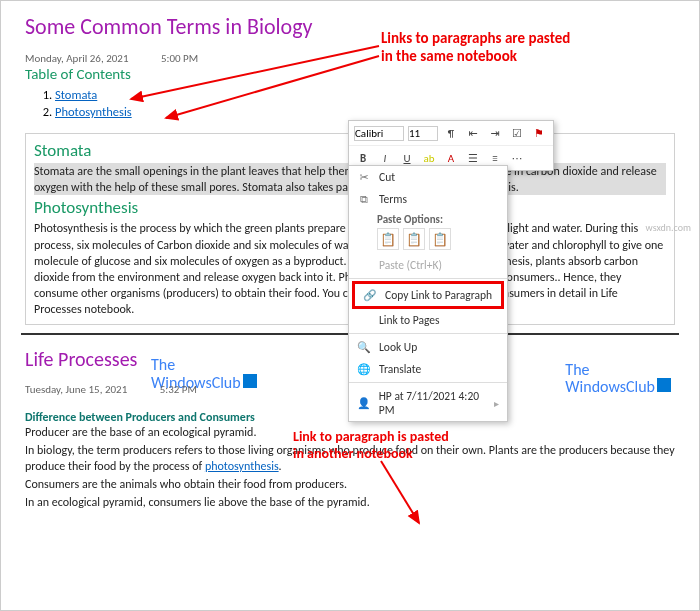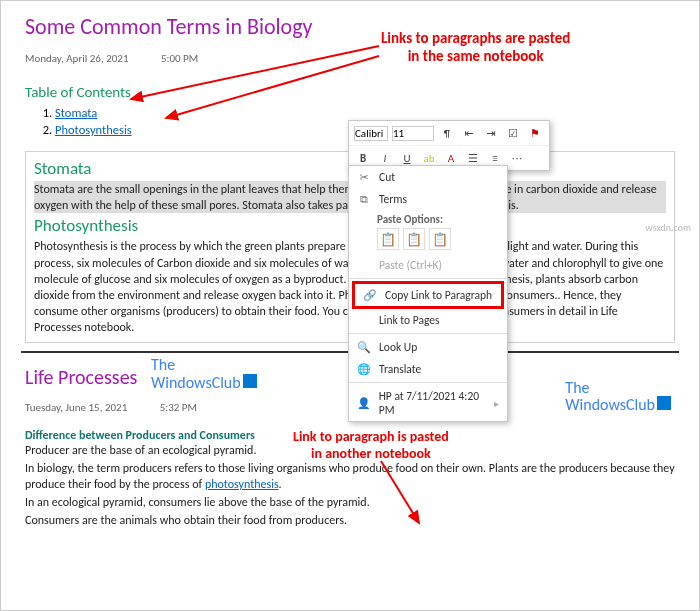--- a/index.html
+++ b/index.html
@@ -1,32 +1,32 @@
 <!DOCTYPE html>
 <html><head>
 <meta charset="utf-8">
 <style>
 *{box-sizing:border-box;margin:0;padding:0;font-family:Calibri,Arial,sans-serif}
 body{width:700px;height:611px;background:#fff;overflow:hidden;position:relative;border:1px solid #ccc}
 .page{padding:12px 24px 8px 24px;position:relative}
 .title{font-size:22px;color:#a21caf;font-family:'Calibri Light',Calibri;font-weight:300}
 .date{font-size:11px;color:#666;margin-top:12px}
 .date span{margin-right:30px}
-.toc-head{color:#1a9966;font-size:15px;margin-top:18px;font-weight:400}
+.toc-head{color:#1a9966;font-size:15px;font-weight:400}
 .toc-list{margin:4px 0 0 30px;font-size:12.5px}
 .toc-list li{margin:2px 0}
 .link{color:#0563c1;text-decoration:underline}
 .section-box{border:1px solid #d0d0d0;margin-top:14px;padding:4px 8px;position:relative}
 .h2{color:#1a9966;font-size:17px;margin:2px 0;font-weight:400}
 .para{font-size:12px;color:#222;line-height:1.35;margin-bottom:2px}
 .sel{background:#ddd}
 .divider{border-top:2px solid #333;margin:6px 20px}
 .logo{position:absolute;font-size:16px;color:#3b82f6;line-height:1.1}
 .logo .sq{display:inline-block;width:14px;height:14px;background:#0078d4;vertical-align:top;margin-left:2px}
-.ann{position:absolute;color:#e00;font-size:15px;font-weight:bold;text-align:center;line-height:1.2}
+.ann{position:absolute;color:#e00;font-size:15px;font-weight:bold;text-align:left;line-height:1.2}
 svg.arrow{position:absolute;pointer-events:none}
 
 .floatbar{position:absolute;left:347px;top:119px;background:#fff;border:1px solid #c8c8c8;box-shadow:2px 2px 6px rgba(0,0,0,.25);font-size:11px;z-index:10}
 .floatbar .row{display:flex;align-items:center;gap:4px;padding:3px 5px}
 .floatbar .row+.row{border-top:1px solid #eee}
 .floatbar select,.floatbar input{font-size:11px;border:1px solid #ccc;background:#fff}
 .fb-btn{width:18px;height:18px;display:flex;align-items:center;justify-content:center;color:#444}
 .ctxmenu{position:absolute;left:347px;top:164px;width:160px;background:#fff;border:1px solid #c8c8c8;box-shadow:2px 2px 6px rgba(0,0,0,.25);font-size:11.5px;z-index:10}
 .ctxmenu .item{display:flex;align-items:center;padding:4px 8px;gap:8px;color:#333}
 .ctxmenu .item .ico{width:14px;text-align:center;color:#777;font-size:11px}
@@ -73,22 +73,22 @@
   <div class="date">
     <span>Tuesday, June 15, 2021</span>
     <span>5:32 PM</span>
   </div>
   <div style="height:14px"></div>
   <div style="font-size:12px;font-weight:700;color:#0f766e">Difference between Producers and Consumers</div>
   <div class="para">Producer are the base of an ecological pyramid.</div>
   <div class="para">
     <span>In biology, the term producers refers to those living organisms who produce food on their own. Plants are the producers because they produce their food by the process of </span><a class="link" href="#">photosynthesis</a><span>.</span>
   </div>
+  <div class="para">Consumers are the animals who obtain their food from producers.</div>
   <div class="para">In an ecological pyramid, consumers lie above the base of the pyramid.</div>
-  <div class="para">Consumers are the animals who obtain their food from producers.</div>
 
   <div class="logo" style="right:28px;top:20px">
     <span style="white-space:pre">The
 WindowsClub</span><span class="sq"></span>
   </div>
 </div>
 
 <div class="ann" style="left:380px;top:28px;white-space:pre">Links to paragraphs are pasted
 in the same notebook</div>
 <div class="ann" style="left:292px;top:428px;font-size:14px;white-space:pre">Link to paragraph is pasted
@@ -100,22 +100,22 @@
         <path d="M0,0 L7,3 L0,6 Z" fill="#e00"></path>
       </marker>
     </defs>
   <line x1="378" y1="45" x2="130" y2="98" stroke="#e00" stroke-width="2" marker-end="url(#ah)"></line>
   <line x1="378" y1="55" x2="165" y2="117" stroke="#e00" stroke-width="2" marker-end="url(#ah)"></line>
   <line x1="380" y1="460" x2="418" y2="522" stroke="#e00" stroke-width="2" marker-end="url(#ah)"></line>
 </svg>
 
 <div class="floatbar">
   <div class="row">
-    <input style="width: 34px;" value="Calibri">
-    <input style="width: 42px;" value="11">
+    <input style="width: 50px;" value="Calibri">
+    <input style="width: 30px;" value="11">
     <span class="fb-btn">¶</span>
     <span class="fb-btn">⇤</span>
     <span class="fb-btn">⇥</span>
     <span class="fb-btn">☑</span>
     <span class="fb-btn" style="color:#c00">⚑</span>
   </div>
   <div class="row">
     <span class="fb-btn">
         <b>B</b>
       </span>

